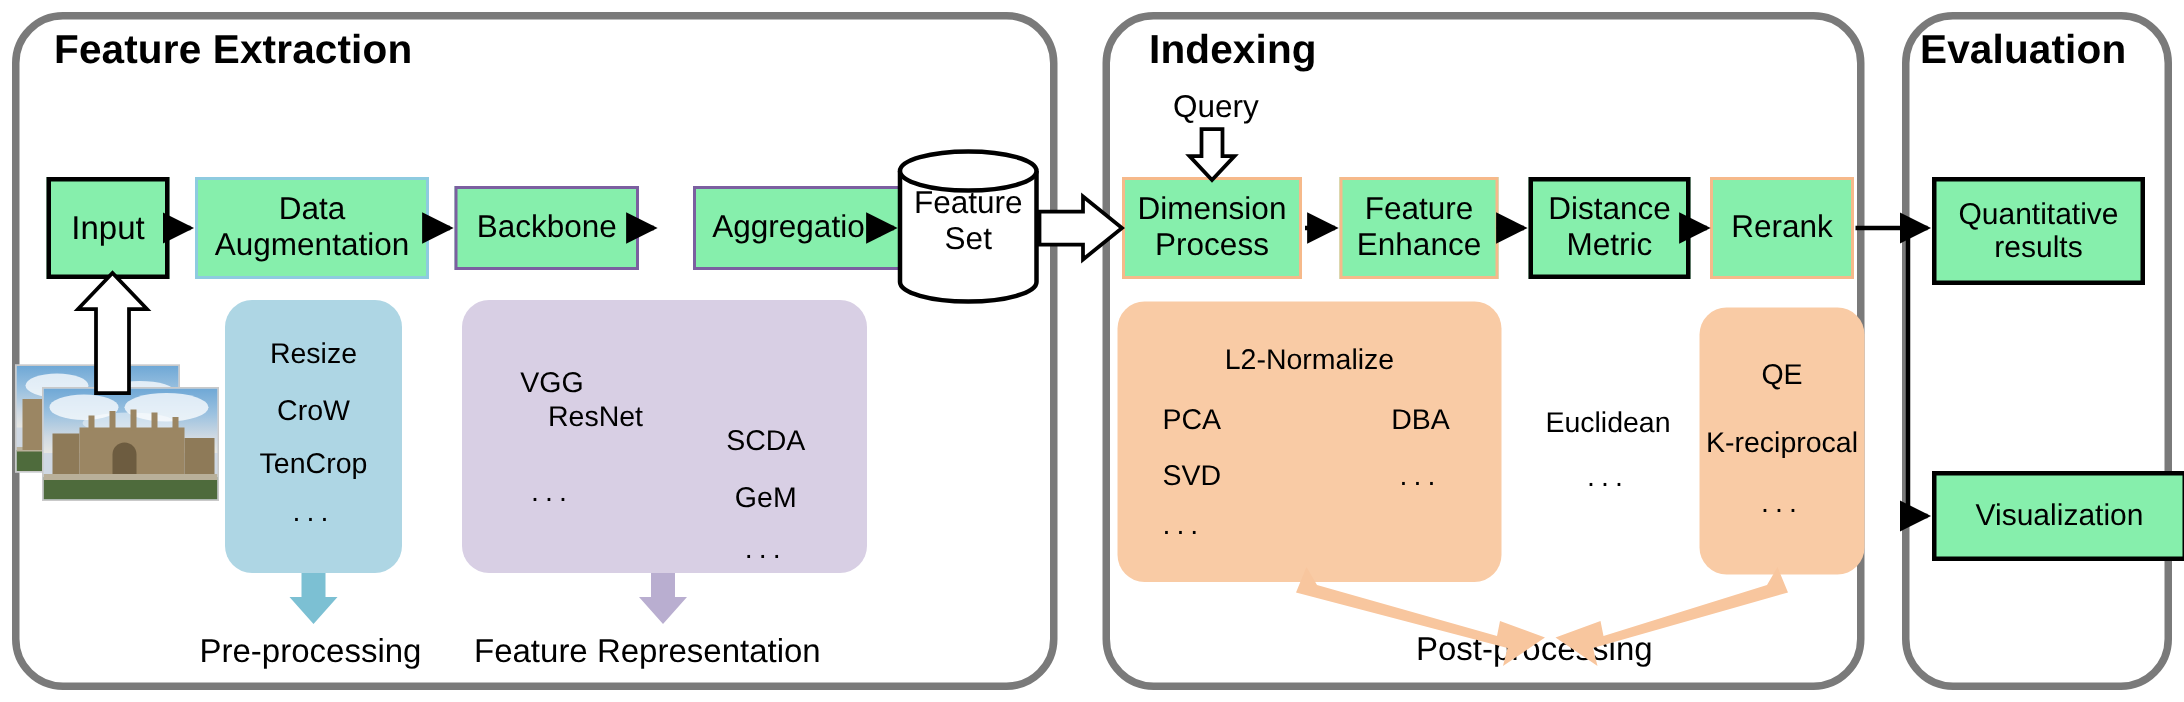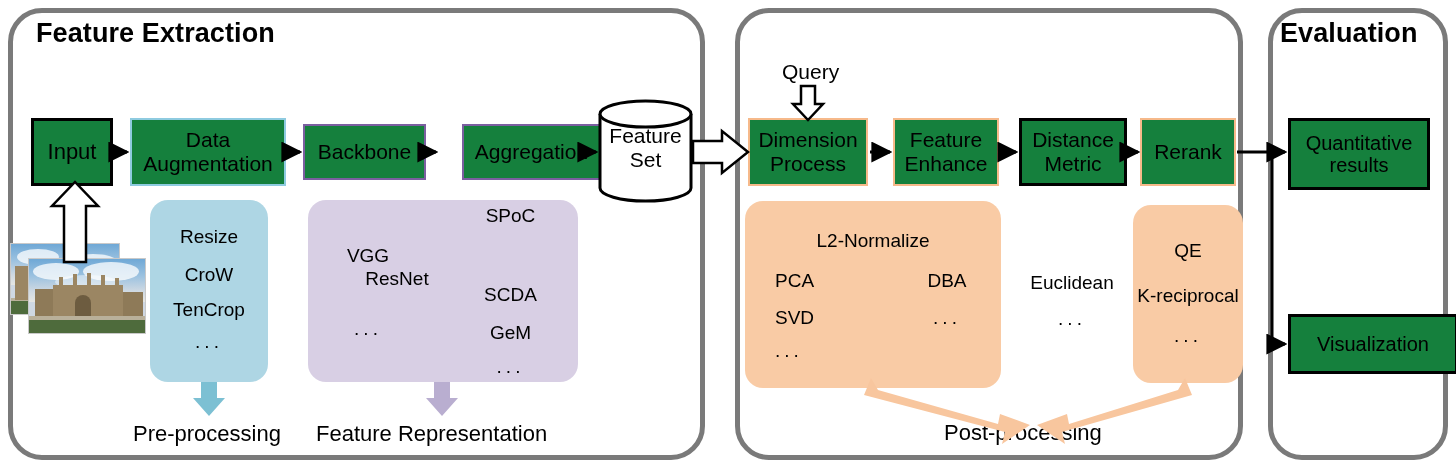--- a/index.html
+++ b/index.html
@@ -1,21 +1,21 @@
 <!DOCTYPE html>
 <html><head>
 <meta charset="utf-8">
 <style>
   html,body{margin:0;padding:0;background:#fff;}
   body{width:1456px;height:468px;position:relative;overflow:hidden;
        font-family:"Liberation Sans","DejaVu Sans",sans-serif;color:#000;}
   .stage{position:absolute;left:0;top:0;width:1456px;height:468px;}
   .panel{position:absolute;border:5px solid #7a7a7a;border-radius:34px;background:#fff;box-sizing:border-box;}
   .panel-title{position:absolute;font-size:27px;font-weight:bold;letter-spacing:.1px;white-space:nowrap;}
-  .nbox{position:absolute;box-sizing:border-box;background:#15803d;display:flex;align-items:center;
+  .nbox{position:absolute;box-sizing:border-box;background:#86efac;display:flex;align-items:center;
         justify-content:center;text-align:center;line-height:1.12;}
   .b-black{border:3px solid #000;}
   .b-blue{border:2px solid #8ecbe0;text-align:center;}
   .b-purple{border:2px solid #7b5fa0;}
   .b-orange{border:2px solid #f6b98a;}
   .t22{font-size:22px;}
   .t21{font-size:21px;}
   .t20{font-size:20px;}
   .pool{position:absolute;border-radius:18px;box-sizing:border-box;}
   .pool-blue{background:#aed6e4;}
@@ -36,20 +36,21 @@
 </head>
 <body>
 
 <div class="stage">
 
   <div class="panel" style="left:8px;top:8px;width:697px;height:452px;"></div>
   <div class="panel" style="left:735px;top:8px;width:508px;height:452px;"></div>
   <div class="panel" style="left:1268px;top:8px;width:180px;height:452px;"></div>
 
   <div class="panel-title" style="left:36px;top:18px;">Feature Extraction</div>
+  <div class="panel-title" style="left:766px;top:18px;">Indexing</div>
   <div class="panel-title" style="left:1280px;top:18px;">Evaluation</div>
 
   <div class="photo" style="left:10px;top:243px;width:110px;height:72px;">
     <div class="sky"></div>
     <div class="cloud" style="left:6px;top:5px;width:42px;height:16px;"></div>
     <div class="cloud" style="left:58px;top:10px;width:48px;height:15px;"></div>
     <div class="grass"></div>
       <div class="path"></div>
     <div class="bld" style="left:4px;top:22px;width:26px;height:34px;"></div>
     <div class="bld" style="left:36px;top:28px;width:60px;height:28px;background:#a8916c;"></div>
@@ -98,21 +99,20 @@
   <div class="pitem" style="left:150px;top:226px;width:118px;">Resize</div>
   <div class="pitem" style="left:150px;top:264px;width:118px;">CroW</div>
   <div class="pitem" style="left:150px;top:299px;width:118px;">TenCrop</div>
   <div class="pitem" style="left:150px;top:331px;width:118px;letter-spacing:4px;">...</div>
 
   <div class="pool pool-purple" style="left:308px;top:200px;width:270px;height:182px;"></div>
   <div class="pitem" style="left:308px;top:245px;width:120px;">VGG</div>
   <div class="pitem" style="left:308px;top:268px;width:120px;padding-left:29px;">ResNet</div>
   <div class="pitem" style="left:308px;top:318px;width:120px;letter-spacing:4px;">...</div>
 
-  <div class="pitem" style="left:448px;top:205px;width:125px;">SPoC</div>
   <div class="pitem" style="left:448px;top:284px;width:125px;">SCDA</div>
   <div class="pitem" style="left:448px;top:322px;width:125px;">GeM</div>
   <div class="pitem" style="left:448px;top:356px;width:125px;letter-spacing:4px;">...</div>
 
   <div class="caption" style="left:133px;top:421px;">Pre-processing</div>
   <div class="caption" style="left:316px;top:421px;">Feature Representation</div>
 
   <div class="caption" style="left:782px;top:60px;font-size:21px;">Query</div>
 
   <div class="nbox b-orange t21" style="left:748px;top:118px;width:120px;height:68px;flex-direction:column;">

